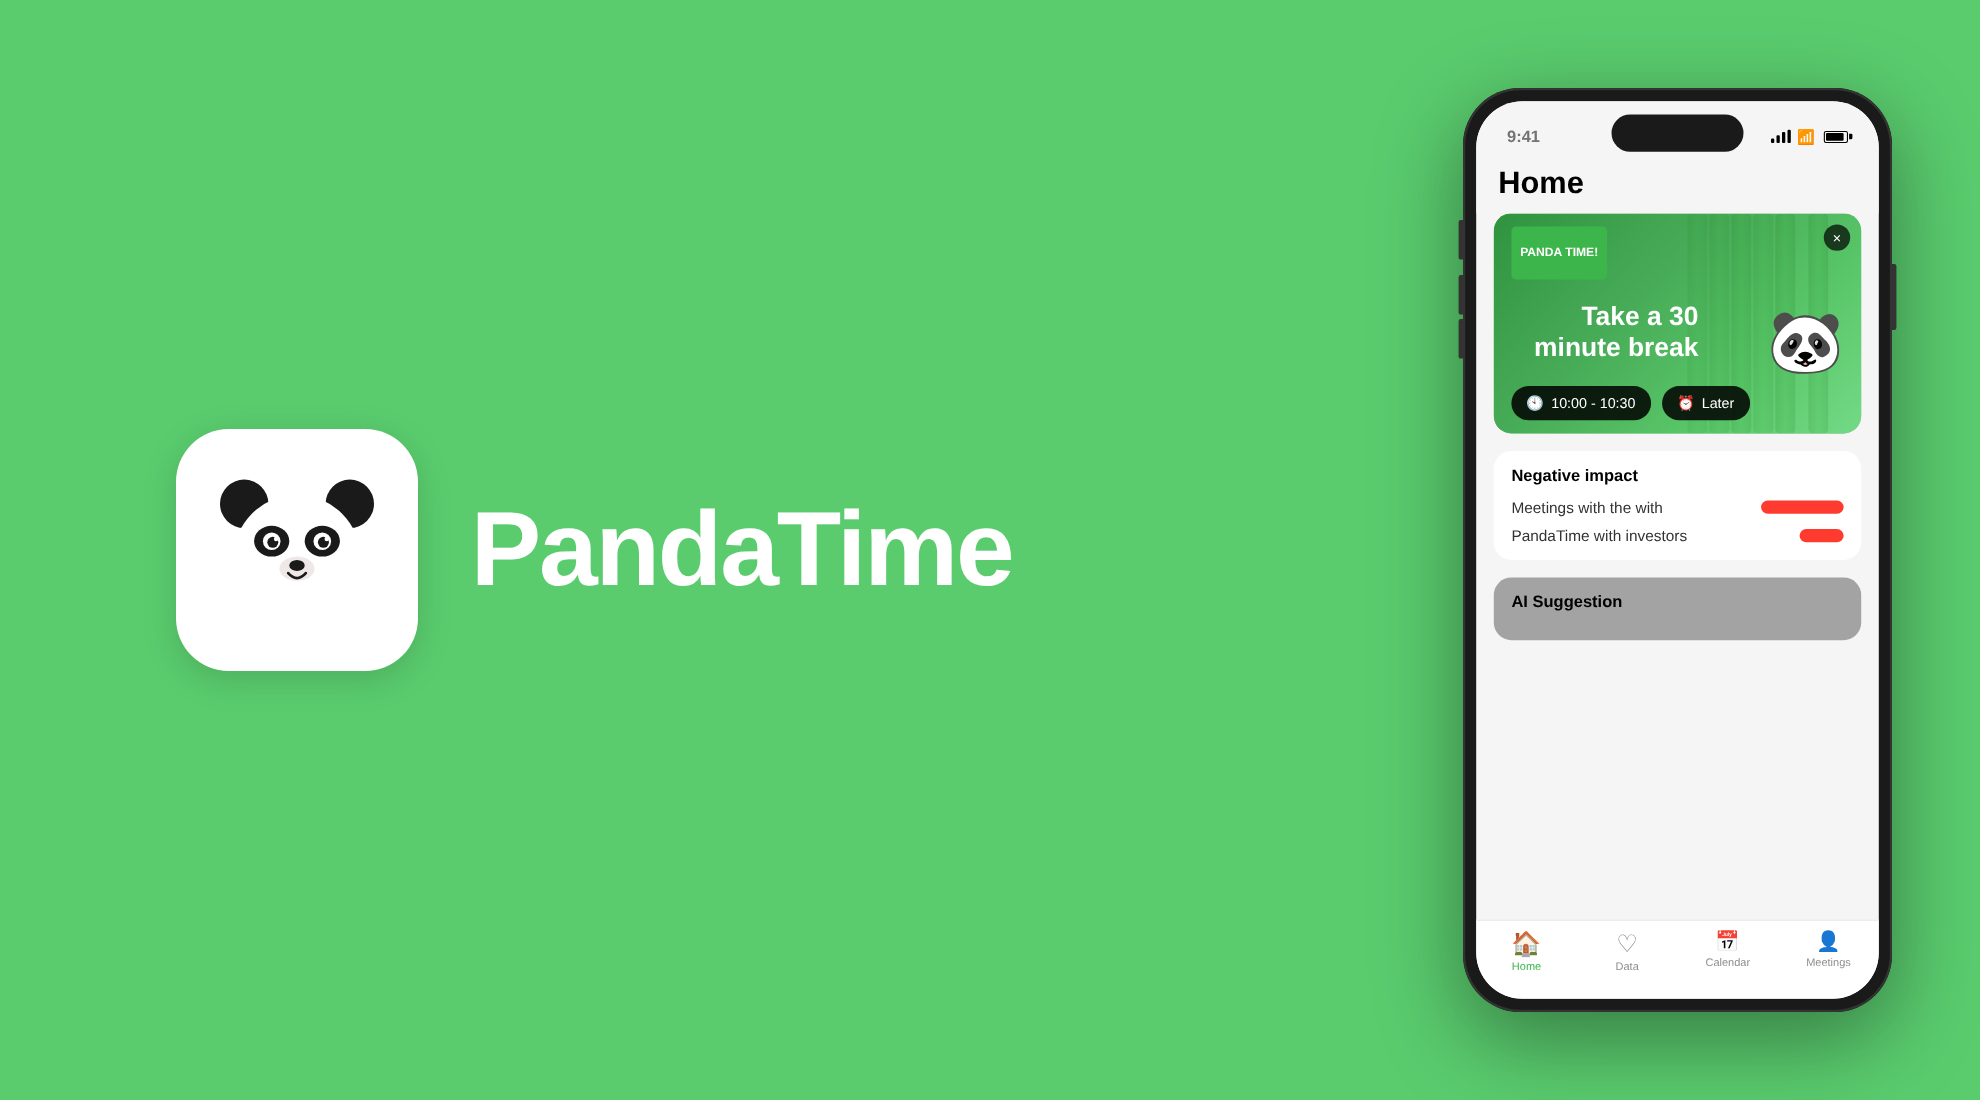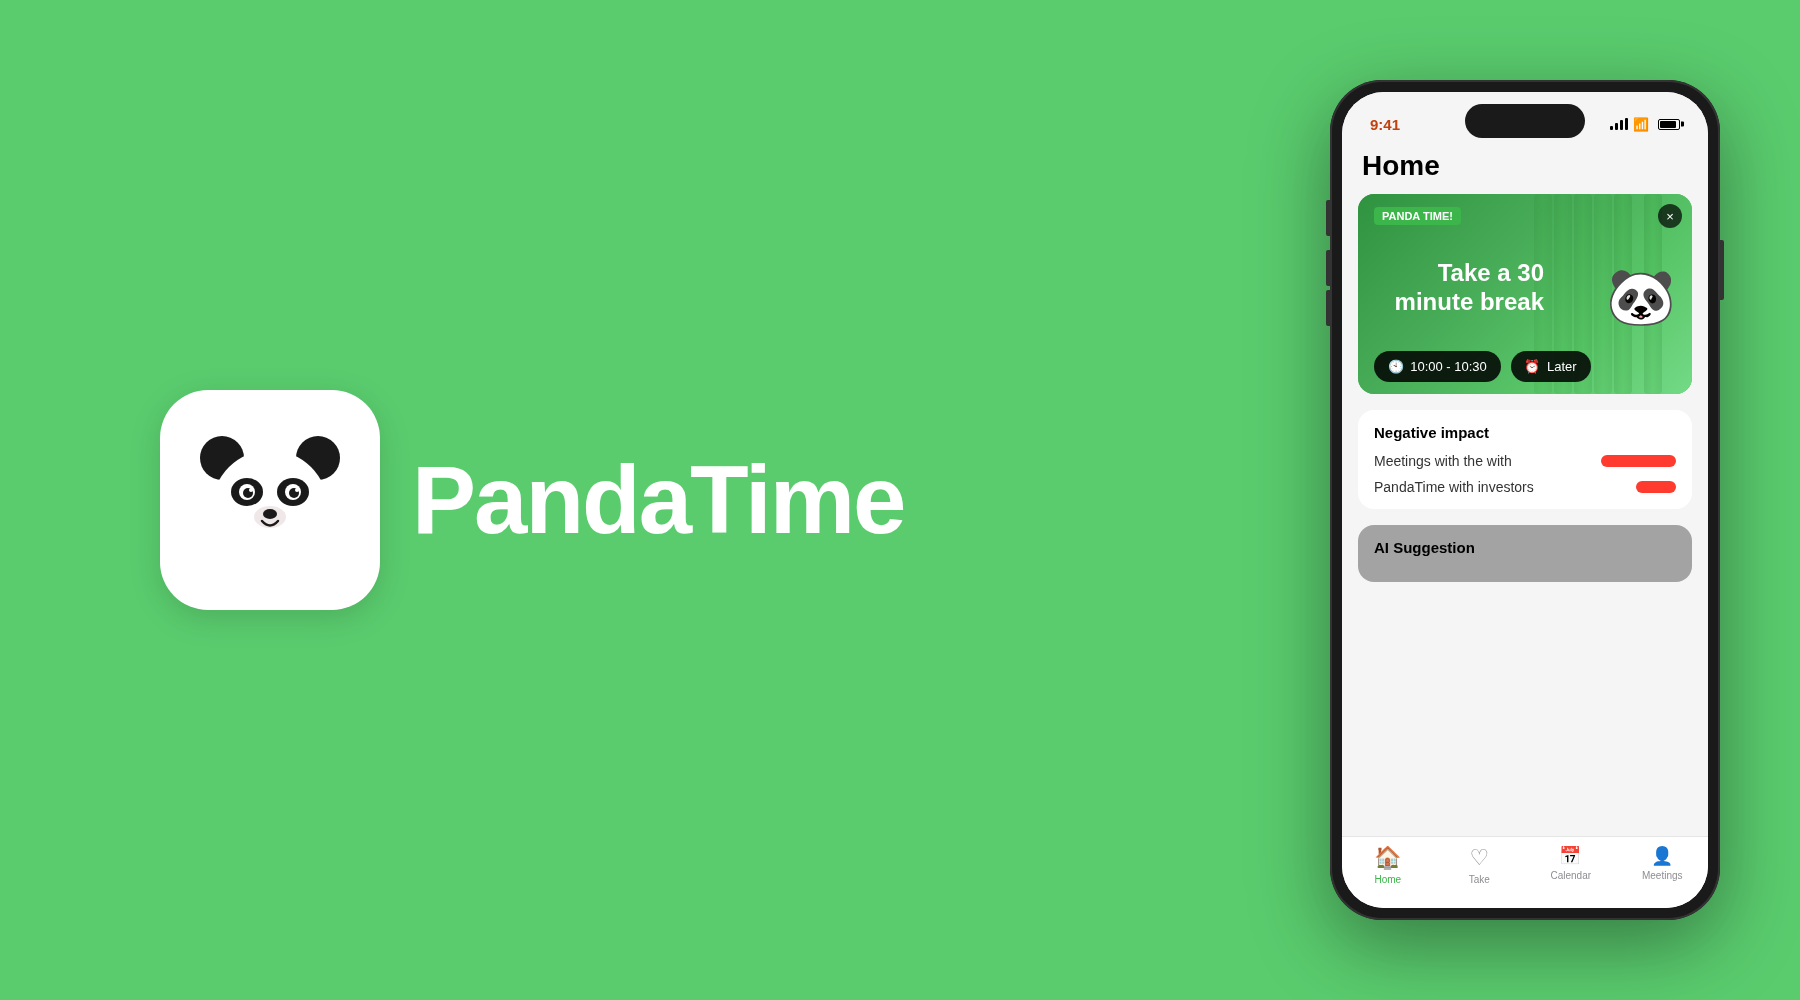--- a/index.html
+++ b/index.html
@@ -12,21 +12,21 @@
       align-items: center;
       justify-content: space-between;
       font-family: -apple-system, BlinkMacSystemFont, 'Segoe UI', Helvetica, Arial, sans-serif;
       overflow: hidden;
     }
 
     
     .left-section {
       display: flex;
       align-items: center;
-      gap: 32px;
+      gap: 48px;
       margin-left: 160px;
       flex: 1;
     }
 
     .app-icon {
       width: 220px;
       height: 220px;
       background: white;
       border-radius: 48px;
       display: flex;
@@ -107,21 +107,21 @@
       align-items: center;
       padding: 14px 28px 0;
       height: 50px;
       background: #f5f5f5;
       flex-shrink: 0;
     }
 
     .status-time {
       font-size: 15px;
       font-weight: 600;
-      color: #c2410c;
+      color: #737373;
     }
 
     .status-icons {
       display: flex;
       align-items: center;
       gap: 6px;
     }
 
     
     .dynamic-island {
@@ -194,21 +194,21 @@
       display: flex;
       flex-direction: column;
       justify-content: space-between;
     }
 
     .banner-tag {
       background: #3cb54a;
       color: white;
       font-size: 11px;
       font-weight: 700;
-      padding: 3px 8px;
+      padding: 18px 8px;
       border-radius: 4px;
       display: inline-block;
       width: fit-content;
     }
 
     .banner-text-row {
       display: flex;
       align-items: flex-end;
       justify-content: space-between;
     }
@@ -522,21 +522,21 @@
 
       </div>
 
       <div class="bottom-nav">
         <div class="nav-item active">
           <span class="nav-icon" style="color:#3cb54a;">🏠</span>
           <span class="nav-label active">Home</span>
         </div>
         <div class="nav-item">
           <span class="nav-icon" style="color:#8e8e93;">♡</span>
-          <span class="nav-label">Take</span>
+          <span class="nav-label">Data</span>
         </div>
         <div class="nav-item">
           <span class="nav-icon" style="color:#8e8e93; font-size:18px;">📅</span>
           <span class="nav-label">Calendar</span>
         </div>
         <div class="nav-item">
           <span class="nav-icon" style="color:#8e8e93; font-size:18px;">👤</span>
           <span class="nav-label">Meetings</span>
         </div>
       </div>

